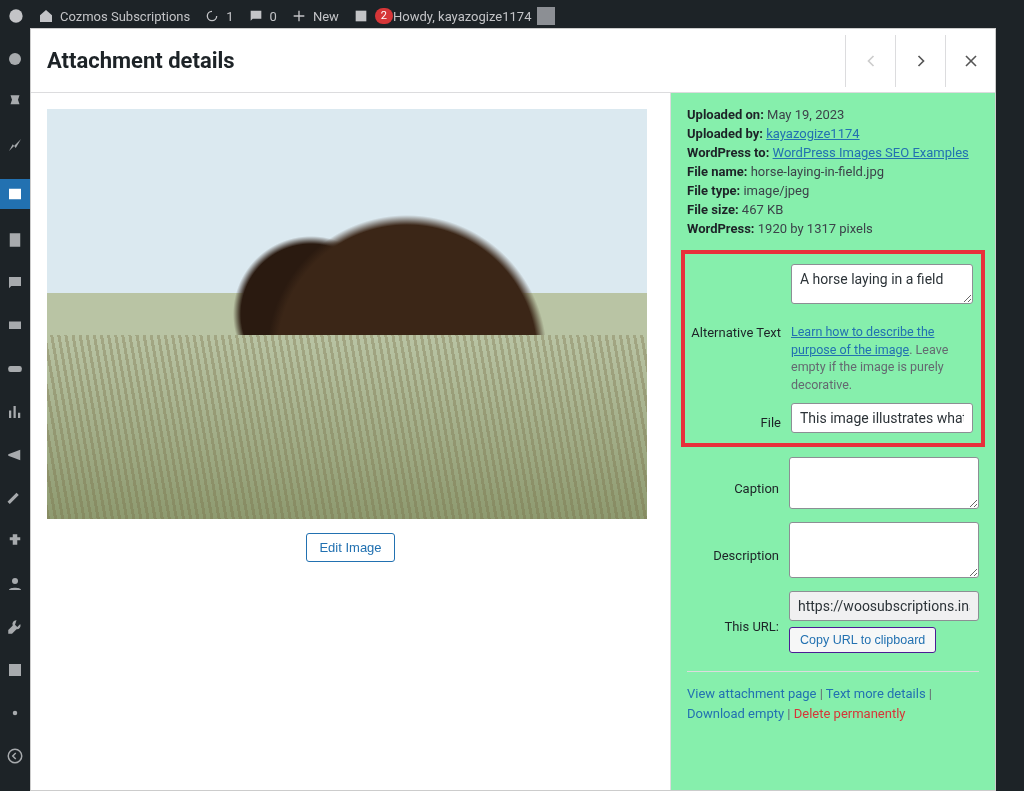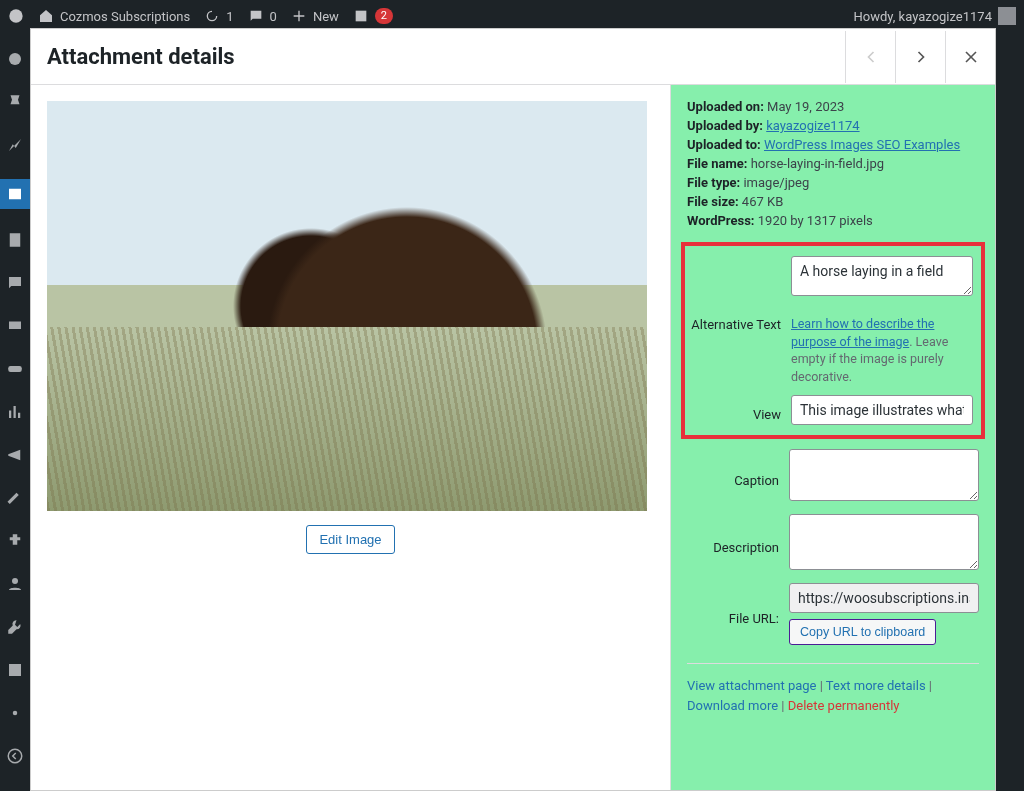--- a/index.html
+++ b/index.html
@@ -13,21 +13,20 @@
     font-size: 13px;
     color: #1d2327;
   }
   
   .adminbar {
     background: #1d2327;
     color: #c3c4c7;
     height: 32px;
     display: flex;
     align-items: center;
-    justify-content: space-between;
     padding: 0 8px;
     font-size: 13px;
   }
   .adminbar-left, .adminbar-right { display: flex; align-items: center; gap: 14px; }
   .adminbar .item { display: flex; align-items: center; gap: 6px; }
   .adminbar svg { width: 16px; height: 16px; fill: #c3c4c7; }
   .yoast-badge { background: #d63638; color:#fff; border-radius:10px; padding:0 6px; font-size:11px; line-height:16px; }
   .avatar-mini { width:18px; height:18px; background:#8c8f94; display:inline-block; }
 
   
@@ -48,21 +47,21 @@
   .modal {
     position:absolute;
     top:28px; left:30px; right:28px; bottom:0;
     background:#fff;
     border:1px solid #ccc;
     display:flex; flex-direction:column;
   }
   .modal-header {
     display:flex; align-items:center; justify-content:space-between;
     border-bottom:1px solid #dcdcde;
-    height:56px;
+    height:64px;
   }
   .modal-title { font-size:22px; font-weight:700; padding-left:16px; }
   .modal-nav { display:flex; }
   .modal-nav button {
     width:50px; height:52px; background:#fff; border:none; border-left:1px solid #dcdcde;
     display:flex; align-items:center; justify-content:center; cursor:pointer; color:#555;
   }
   .modal-nav button.disabled { color:#ccc; cursor:default;}
   .modal-nav svg{ width:20px;height:20px; stroke:currentColor; fill:none; stroke-width:2;}
 
@@ -268,38 +267,38 @@
         <div class="fake-horse"></div>
       </div>
       <div class="edit-image-wrap">
         <button class="edit-image-btn">Edit Image</button>
       </div>
     </div>
 
     <div class="side-col">
       <div class="meta-row"><b>Uploaded on:</b> <span>May 19, 2023</span></div>
       <div class="meta-row"><b>Uploaded by:</b> <a href="#">kayazogize1174</a></div>
-      <div class="meta-row"><b>Uploaded to:</b> <a href="#">WordPress Images SEO Examples</a></div>
+      <div class="meta-row"><b>WordPress to:</b> <a href="#">WordPress Images SEO Examples</a></div>
       <div class="meta-row"><b>File name:</b> <span>horse-laying-in-field.jpg</span></div>
       <div class="meta-row"><b>File type:</b> <span>image/jpeg</span></div>
       <div class="meta-row"><b>File size:</b> <span>467 KB</span></div>
       <div class="meta-row"><b>WordPress:</b> <span>1920 by 1317 pixels</span></div>
 
       <div class="highlight-box">
         <div class="field-row">
           <div class="field-label">Alternative Text</div>
           <div class="field-input">
             <textarea style="">A horse laying in a field</textarea>
             <div class="helper">
               <a href="#">Learn how to describe the purpose of the image</a><span>. Leave empty if the image is purely decorative.</span>
             </div>
           </div>
         </div>
         <div class="field-row" style="margin-bottom:0;">
-          <div class="field-label">View</div>
+          <div class="field-label">File</div>
           <div class="field-input">
             <input type="text" value="This image illustrates what a" style="">
           </div>
         </div>
       </div>
 
       <div class="field-row">
         <div class="field-label">Caption</div>
         <div class="field-input">
           <textarea style="height: 52px;"></textarea>
@@ -307,33 +306,33 @@
       </div>
 
       <div class="field-row">
         <div class="field-label">Description</div>
         <div class="field-input">
           <textarea style="height: 56px;"></textarea>
         </div>
       </div>
 
       <div class="field-row">
-        <div class="field-label">File URL:</div>
+        <div class="field-label">This URL:</div>
         <div class="field-input">
           <input type="text" readonly="" value="https://woosubscriptions.inst" style="">
           <button class="btn-secondary">Copy URL to clipboard</button>
         </div>
       </div>
 
       <hr class="sep">
 
       <div class="bottom-links">
         <a href="#">View attachment page</a>
         <span class="sep"> | </span>
         <a href="#">Text more details</a>
         <span class="sep"> | </span>
-        <a href="#">Download more</a>
+        <a href="#">Download empty</a>
         <span class="sep"> | </span>
         <a href="#" class="danger">Delete permanently</a>
       </div>
     </div>
   </div>
 </div>
 
 </body></html>

